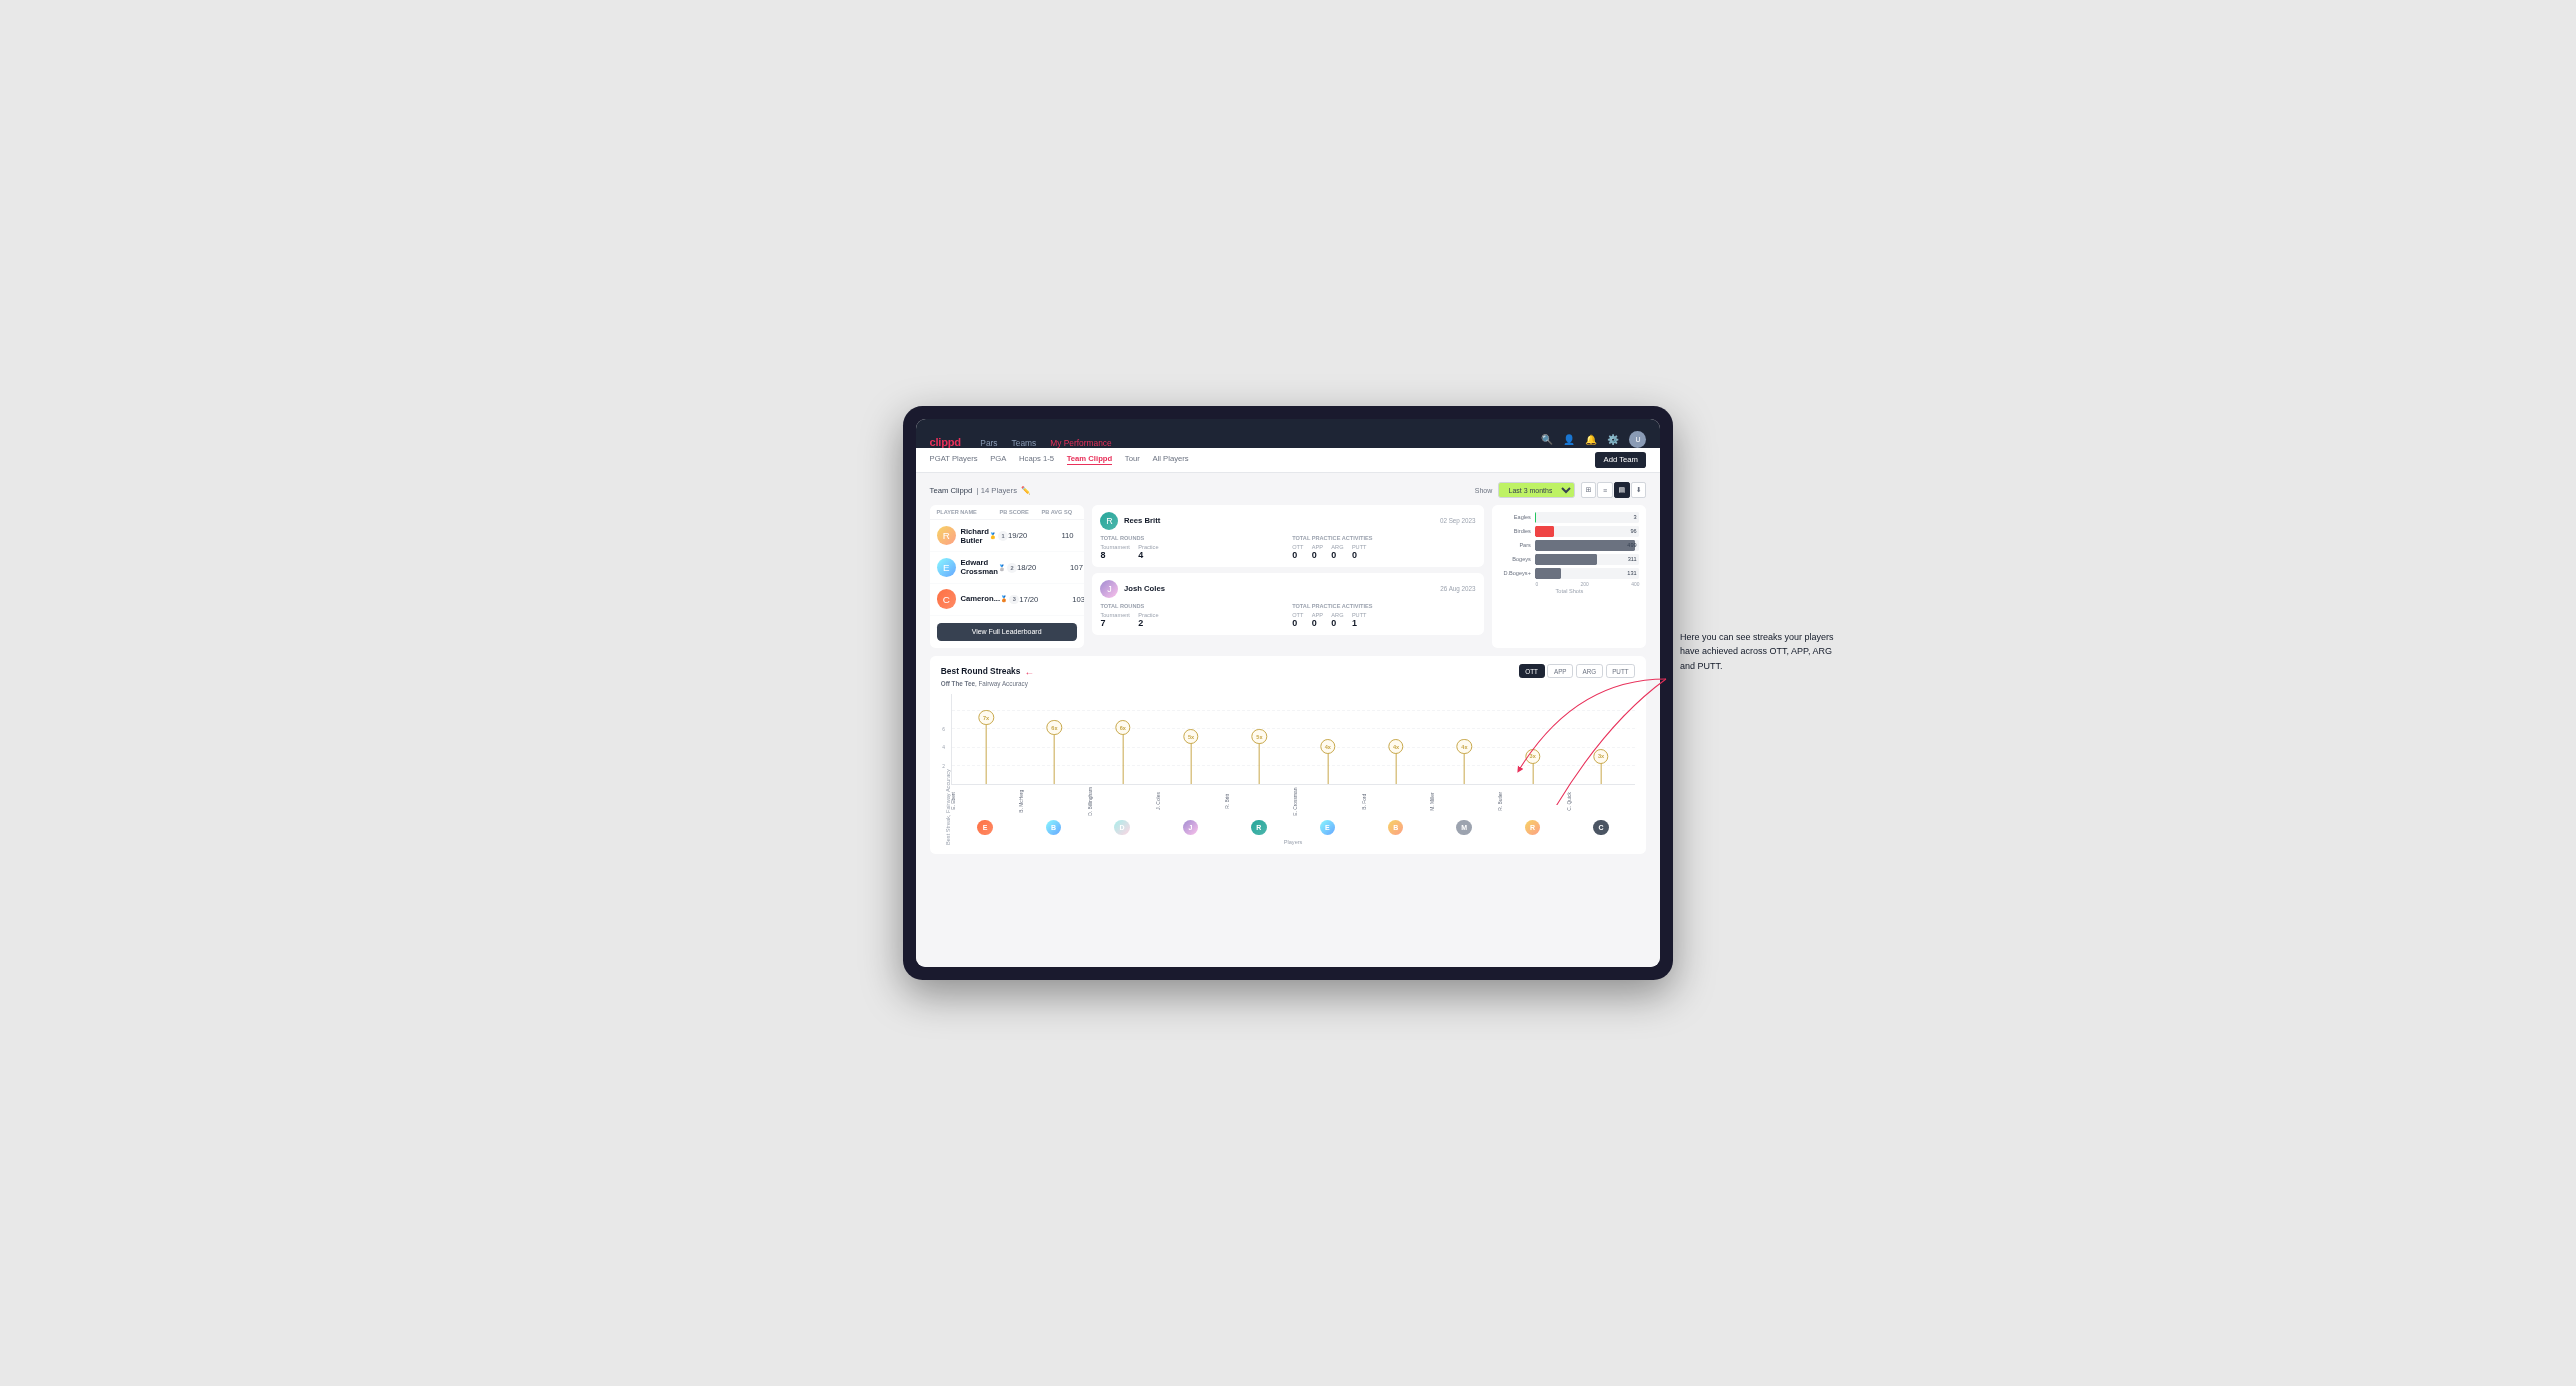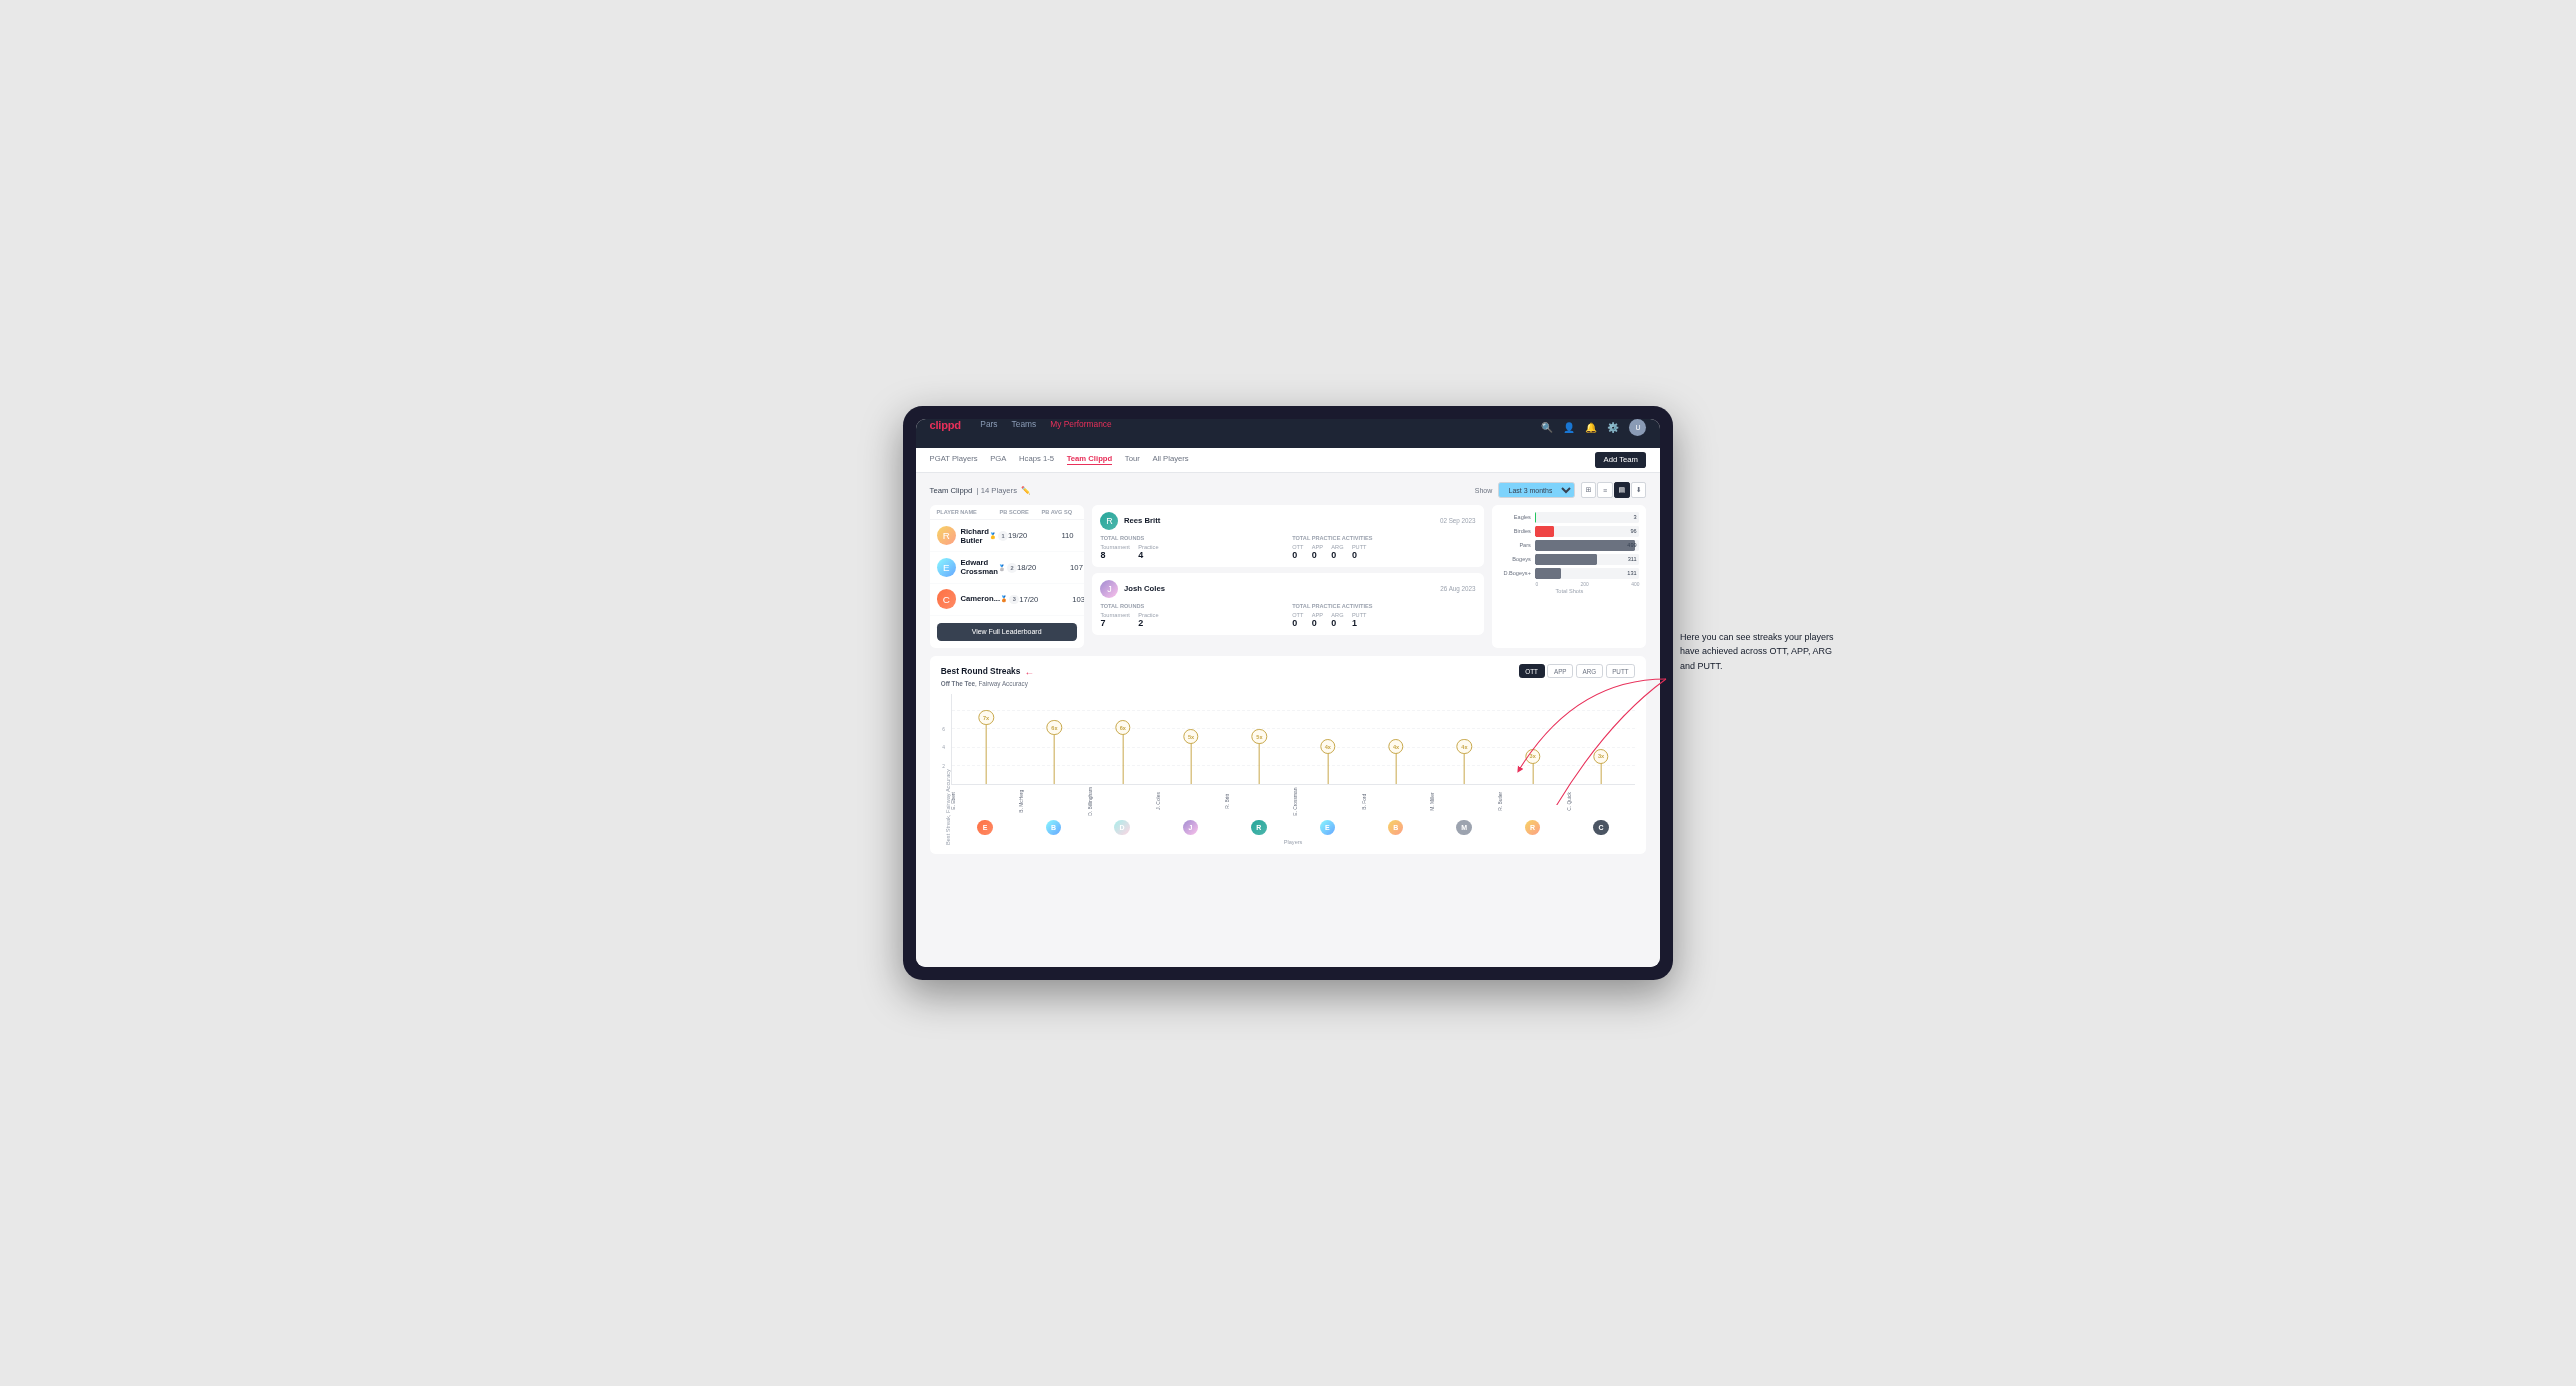--- a/index.html
+++ b/index.html
@@ -26,21 +26,21 @@
       background: #f5f5f5;
       border-radius: 9.8px;
       overflow: hidden;
       display: flex;
       flex-direction: column;
     }
     
     .nav-bar {
       background: #1e2535;
       display: flex;
-      align-items: flex-start;
+      align-items: flex-end;
       padding: 0 14px;
       height: 29px;
       flex-shrink: 0;
     }
     .nav-logo {
       color: #e8305a;
       font-weight: 800;
       font-size: 11.2px;
       margin-right: 19.6px;
       letter-spacing: -0.3px;
@@ -145,21 +145,21 @@
       align-items: center;
       gap: 5.6px;
       font-size: 7px;
       color: #6b7280;
     }
     .show-select {
       border: 0.7px solid #d1d5db;
       border-radius: 2.8px;
       padding: 2.1px 5.6px;
       font-size: 7px;
-      background: #7dd3fc;
+      background: #bef264;
       color: #374151;
     }
     .view-icons {
       display: flex;
       gap: 1.4px;
     }
     .view-icon-btn {
       width: 15.4px;
       height: 15.4px;
       border: 0.7px solid #d1d5db;

